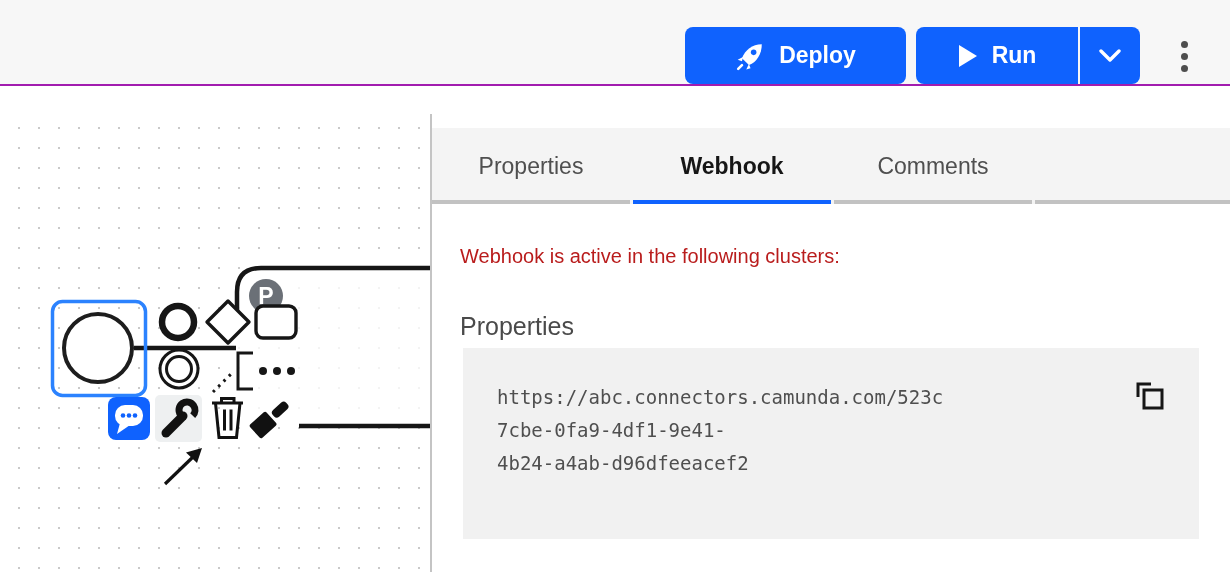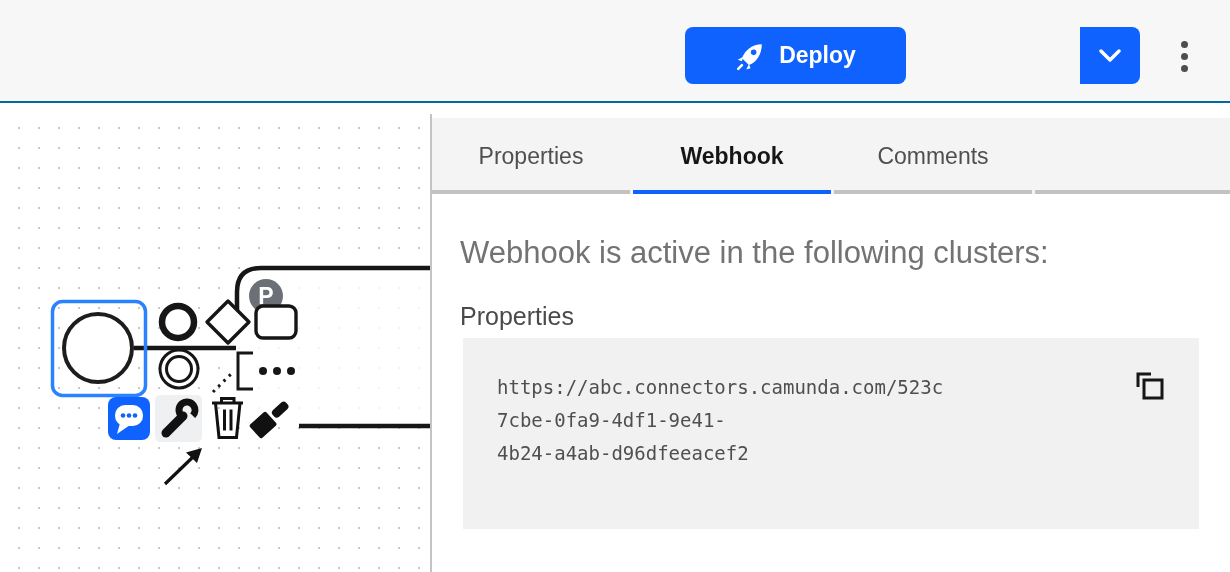--- a/index.html
+++ b/index.html
@@ -1,55 +1,55 @@
 <!DOCTYPE html>
 <html><head>
 <meta charset="utf-8">
 <style>
   * { margin:0; padding:0; box-sizing:border-box; }
   html,body { width:1230px; height:572px; overflow:hidden; background:#fff;
               font-family:"Liberation Sans", sans-serif; }
   .app { position:relative; width:1230px; height:572px; }
 
   
-  .header { position:absolute; left:0; top:0; width:1230px; height:103px;
-            background:#f7f7f7; border-bottom:2px solid #0369a1; }
+  .header { position:absolute; left:0; top:0; width:1230px; height:86px;
+            background:#f7f7f7; border-bottom:2px solid #a21caf; }
   .btn { position:absolute; top:27px; height:57px; background:#0f62fe; color:#fff;
          border:none; border-radius:8px; display:flex; align-items:center; justify-content:center;
          font-family:"Liberation Sans", sans-serif; font-size:23px; font-weight:700; cursor:pointer; gap:14px; }
   .btn-deploy { left:685px; width:221px; }
   .btn-run    { left:916px; width:162px; border-radius:8px 0 0 8px; }
   .btn-run-chevron { left:1080px; width:60px; border-radius:0 8px 8px 0; }
   .kebab { position:absolute; left:1166px; top:32px; width:36px; height:48px; background:transparent;
            border:none; display:flex; flex-direction:column; align-items:center; justify-content:center;
            gap:5px; cursor:pointer; }
   .kebab i { width:7px; height:7px; border-radius:50%; background:#4e4e4e; }
 
   
   .canvas { position:absolute; left:0; top:114px; width:432px; height:458px; background:#fff;
             border-right:2px solid #c4c4c4;
             background-image:radial-gradient(circle, #c9c9c9 1.15px, rgba(0,0,0,0) 1.3px);
             background-size:20px 20px; background-position:9px 4px; }
   .canvas svg { position:absolute; left:0; top:0; }
 
   
-  .panel { position:absolute; left:432px; top:118px; width:798px; height:380px; background:#fff; }
+  .panel { position:absolute; left:432px; top:128px; width:798px; height:380px; background:#fff; }
   .tabbar { position:absolute; left:0; top:0; width:798px; height:76px; background:#f4f4f4;
             display:flex; }
   .tab { position:relative; width:198px; height:76px; margin-right:3px; display:flex;
          align-items:center; justify-content:center; font-size:23px; color:#4f4f4f;
          background:transparent; border:none; cursor:pointer; font-family:"Liberation Sans", sans-serif; }
   .tab .bar { position:absolute; left:0; bottom:0; width:100%; height:4px; background:#c2c2c2; }
   .tab.active { color:#161616; font-weight:700; }
   .tab.active .bar { background:#0f62fe; }
   .tab-filler { position:relative; flex:1; height:76px; }
   .tab-filler .bar { position:absolute; left:0; bottom:0; width:100%; height:4px; background:#c2c2c2; }
 
   .panel-body { position:absolute; left:0; top:76px; width:798px; height:382px; background:#fff; }
-  .intro { position:absolute; left:28px; top:41px; font-size:31px; color:#737373; }
+  .intro { position:absolute; left:28px; top:41px; font-size:20px; color:#b91c1c; }
   .cluster { position:absolute; left:28px; top:108px; font-size:25px; color:#4a4a4a; }
   .codeblock { position:absolute; left:31px; top:144px; width:736px; height:191px;
                background:#f1f1f1; padding:33px 34px 25px 34px; }
   .codeblock .line { font-family:"DejaVu Sans Mono","Liberation Mono",monospace;
                      font-size:19px; line-height:33px; color:#4f4f4f; white-space:pre; }
   .copy-btn { position:absolute; right:33px; top:32px; width:32px; height:32px; background:transparent;
               border:none; cursor:pointer; padding:0; }
 </style>
 </head>
 <body>
@@ -59,20 +59,26 @@
   <div class="header">
     <button class="btn btn-deploy">
       <svg width="30" height="30" viewBox="0 0 28 28">
         <path d="M25 3c-9 0-15.5 5.5-18.5 13l6.5 6.5C20.5 19.5 25 12 25 3z" fill="#fff"></path>
         <circle cx="17.4" cy="10.6" r="2.6" fill="#0f62fe"></circle>
         <path d="M7.5 15l-5 2.5 4 1.5z" fill="#fff"></path>
         <path d="M13 21.5l-2.5 5 4-1z" fill="#fff"></path>
         <path d="M6.5 22.5L3 26" stroke="#fff" stroke-width="2.4" stroke-linecap="round"></path>
       </svg>
       <span>Deploy</span>
+    </button>
+    <button class="btn btn-run">
+      <svg width="20" height="24" viewBox="0 0 20 24">
+        <polygon points="1,1 19,12 1,23" fill="#fff"></polygon>
+      </svg>
+      <span>Run</span>
     </button>
     <button class="btn btn-run-chevron">
       <svg width="22" height="13" viewBox="0 0 22 13">
         <polyline points="2,2 11,11 20,2" fill="none" stroke="#fff" stroke-width="3.4" stroke-linecap="round" stroke-linejoin="round"></polyline>
       </svg>
     </button>
     <button class="kebab">
       <i></i>
         <i></i>
         <i></i>

